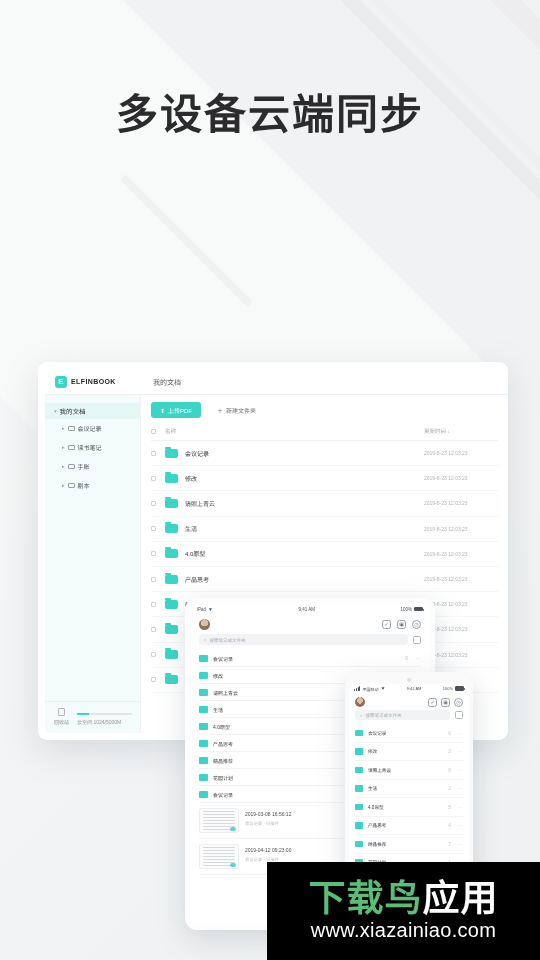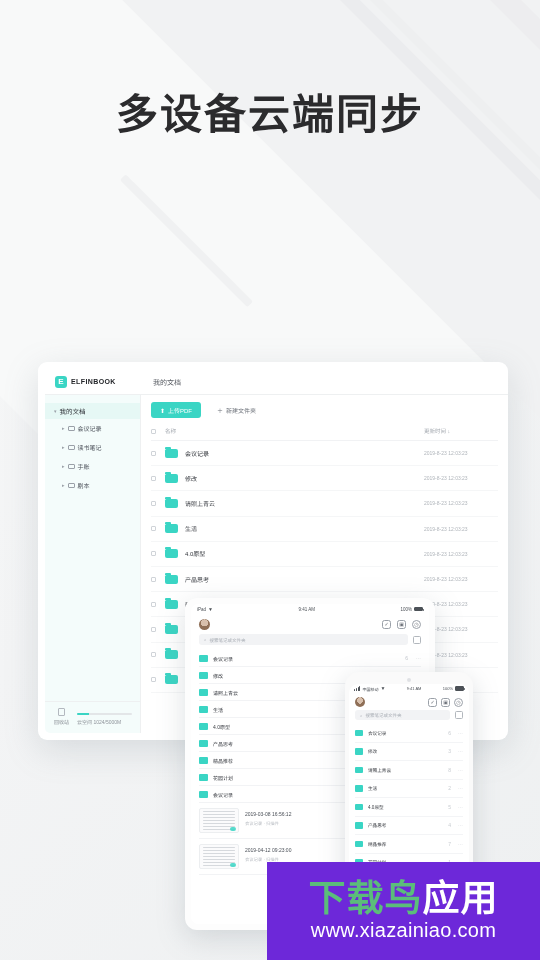--- a/index.html
+++ b/index.html
@@ -462,21 +462,21 @@
   .p-fold { width: 8px; height: 6.5px; background: #3ad5c4; border-radius: 1px; margin-right: 5px; flex:0 0 auto;}
   .p-meta { margin-left: auto; display: flex; gap: 7px; color: #c8ccd1; font-size: 5px; }
 
   
   .watermark {
     position: absolute;
     left: 267px;
     top: 862px;
     width: 273px;
     height: 98px;
-    background: #6d28d9;
+    background: #000000;
     display: flex;
     flex-direction: column;
     align-items: center;
     justify-content: center;
     gap: 2px;
   }
   .wm-title {
     font-size: 37px;
     font-weight: bold;
     letter-spacing: 1px;

